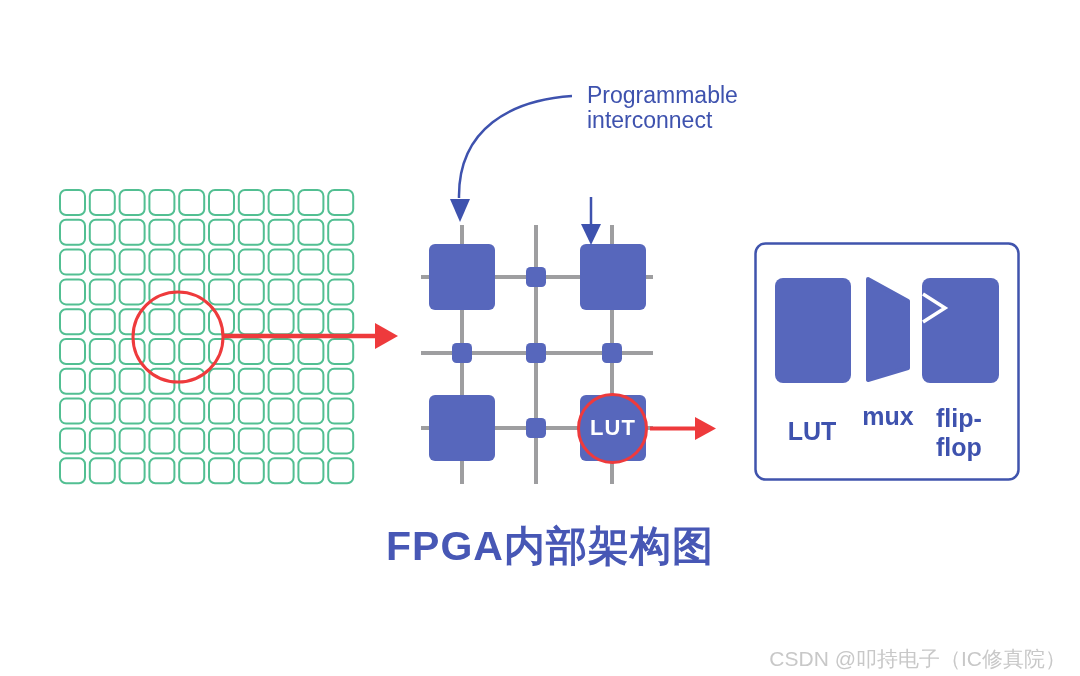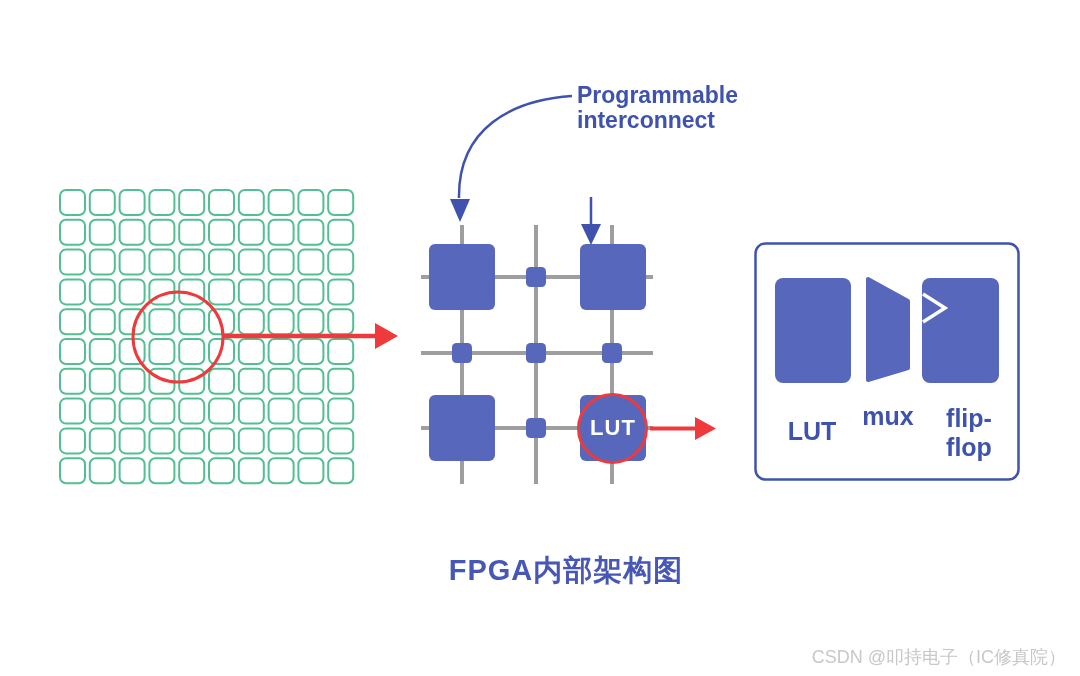--- a/index.html
+++ b/index.html
@@ -24,44 +24,45 @@
   .cell{fill:none;stroke:var(--grid-green);stroke-width:2;}
   .routing{stroke:var(--routing-gray);stroke-width:4;}
   .blk{fill:var(--block-blue);}
   .redline{stroke:var(--highlight-red);fill:none;}
   .redfill{fill:var(--highlight-red);}
   .blueline{stroke:var(--text-blue);fill:none;}
   .bluefill{fill:var(--text-blue);}
   .label{
     position:absolute;
     color:var(--text-blue);
-    font-size:23px;line-height:25px;font-weight:700;
+    font-size:23px;line-height:25px;font-weight:400;
     letter-spacing:0px;
+    margin-left:10px;
   }
   .callout{width:182px;}
   .lut-inner{
     position:absolute;left:613px;top:428px;
     transform:translate(-50%,-50%);
     color:#ffffff;font-weight:bold;font-size:22px;letter-spacing:1px;
   }
   .legend{
     position:absolute;
     color:var(--text-blue);font-weight:bold;font-size:25px;line-height:29px;
   }
   .legend.center{transform:translate(-50%,-50%);}
-  .legend-ff{width:66px;text-align:center;}
+  .legend-ff{width:66px;}
   .title{
-    position:absolute;left:550px;top:551px;
+    position:absolute;left:550px;top:519px;
     transform:translateX(-50%);
-    color:var(--title-blue);font-weight:bold;font-size:29px;
-    white-space:nowrap;letter-spacing:1px;margin-left:16px;
+    color:var(--title-blue);font-weight:bold;font-size:41px;
+    white-space:nowrap;letter-spacing:1px;
   }
   .watermark{
     position:absolute;right:14px;top:645px;
-    color:var(--watermark-gray);font-size:18px;
+    color:var(--watermark-gray);font-size:21px;
     white-space:nowrap;
   }
 </style>
 </head>
 <body>
 
 <div class="canvas">
 
   <svg class="layer" width="1080" height="676" viewBox="0 0 1080 676">
 

